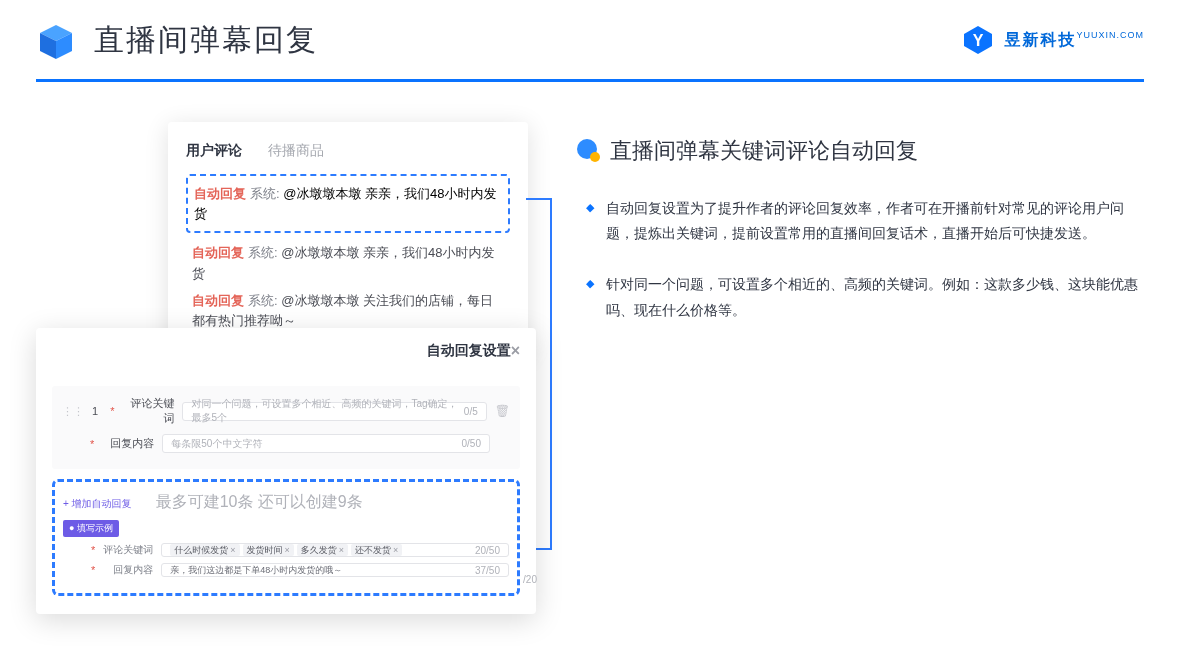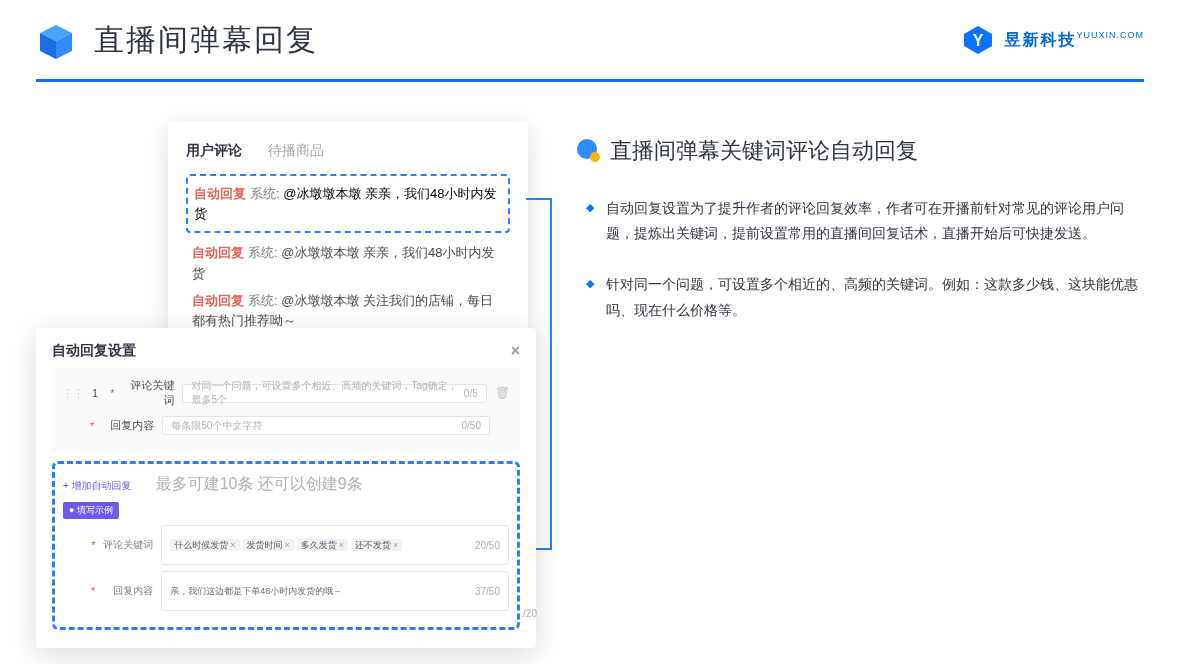--- a/index.html
+++ b/index.html
@@ -17,38 +17,38 @@
 .content{display:flex;padding:40px 36px 0;gap:40px}
 .left{flex:0 0 500px;position:relative;height:490px}
 .card-top{position:absolute;top:0;right:8px;width:360px;background:#fff;box-shadow:0 4px 24px rgba(0,0,0,.12);border-radius:4px;padding:20px 18px 16px}
 .tabs{display:flex;gap:26px;font-size:14px;color:#a5a8af;margin-bottom:14px}
 .tabs .active{color:#2f3542;font-weight:700}
 .highlight-row{border:2px dashed #2d7bff;border-radius:4px;padding:8px 6px;font-size:13px;line-height:1.5;margin-bottom:10px}
 .auto-tag{color:#e46559;font-weight:700;margin-right:4px}
 .sys{color:#7e818a}
 .comment-row{font-size:13px;color:#4b4d55;line-height:1.6;margin-bottom:6px;padding:0 6px}
 .card-bottom{position:absolute;top:206px;left:0;width:500px;background:#fff;box-shadow:0 6px 28px rgba(0,0,0,.15);border-radius:4px;padding:14px 16px 18px}
-.modal-head{display:flex;justify-content:space-between;align-items:center;font-size:14px;font-weight:600;color:#2f3542;margin-bottom:8px}
+.modal-head{display:flex;justify-content:flex-end;align-items:center;font-size:14px;font-weight:600;color:#2f3542;margin-bottom:26px}
 .close-x{color:#9b9da5;font-size:16px;cursor:pointer}
 .form-area{background:#fafafb;border-radius:3px;padding:10px 10px 8px;margin-bottom:10px}
 .form-row{display:flex;align-items:center;gap:8px;margin-bottom:8px}
 .drag{color:#c5c6cc;font-size:11px}
 .num-badge{font-size:11px;color:#4b4d55;margin-right:4px}
 .req{color:#e2554b;font-size:11px}
 .flabel{font-size:11px;color:#4b4d55;width:52px;text-align:right}
 .finput{flex:1;display:flex;align-items:center;justify-content:space-between;border:1px solid #e3e4e8;border-radius:3px;background:#fff;padding:5px 8px;font-size:10px;color:#b0b2b9;height:19px}
 .counter{color:#b0b2b9;font-size:10px}
 .trash{color:#c5c6cc;font-size:12px}
 .dashed-box{border:3px dashed #2d7bff;border-radius:6px;padding:10px 8px;position:relative}
 .add-link{color:#6d5be6;font-size:10px;margin-bottom:6px;display:inline-block}
 .add-hint{color:#b0b2b9;font-size:16px;margin-left:24px}
 .fill-badge{background:#6d5be6;color:#fff;font-size:9px;padding:2px 6px;border-radius:2px;display:inline-block;margin-bottom:6px}
 .ex-row{display:flex;align-items:center;gap:8px;margin-bottom:6px;padding-left:28px}
 .ex-label{font-size:10px;color:#7e818a;width:50px;text-align:right}
-.ex-input{flex:1;border:1px solid #e3e4e8;border-radius:3px;background:#fff;padding:4px 8px;font-size:9px;color:#6b6d76;display:flex;align-items:center;justify-content:space-between;height:40px}
+.ex-input{flex:1;border:1px solid #e3e4e8;border-radius:3px;background:#fff;padding:4px 8px;font-size:9px;color:#6b6d76;display:flex;align-items:center;justify-content:space-between;height:14px}
 .tag{background:#f1f2f5;border-radius:2px;padding:1px 4px;margin-right:3px;font-size:9px;color:#5a5c64}
 .tag .x{color:#9b9da5;margin-left:2px}
 .connector{position:absolute;pointer-events:none}
 .conn-line{position:absolute;background:#2d7bff}
 .right{flex:1;padding-top:14px}
 .bubble-icon{display:inline-block;width:26px;height:26px;position:relative;vertical-align:middle;margin-right:8px}
 .sec-title{font-size:22px;color:#2f3542;font-weight:500;margin-bottom:30px;display:flex;align-items:center}
 .bullet-list{list-style:none;padding-left:10px}
 .bullet-list li{position:relative;padding-left:20px;font-size:14px;color:#2f3542;line-height:1.8;margin-bottom:26px}
 .bullet-list li::before{content:"◆";position:absolute;left:0;top:2px;color:#0a73ff;font-size:11px}

